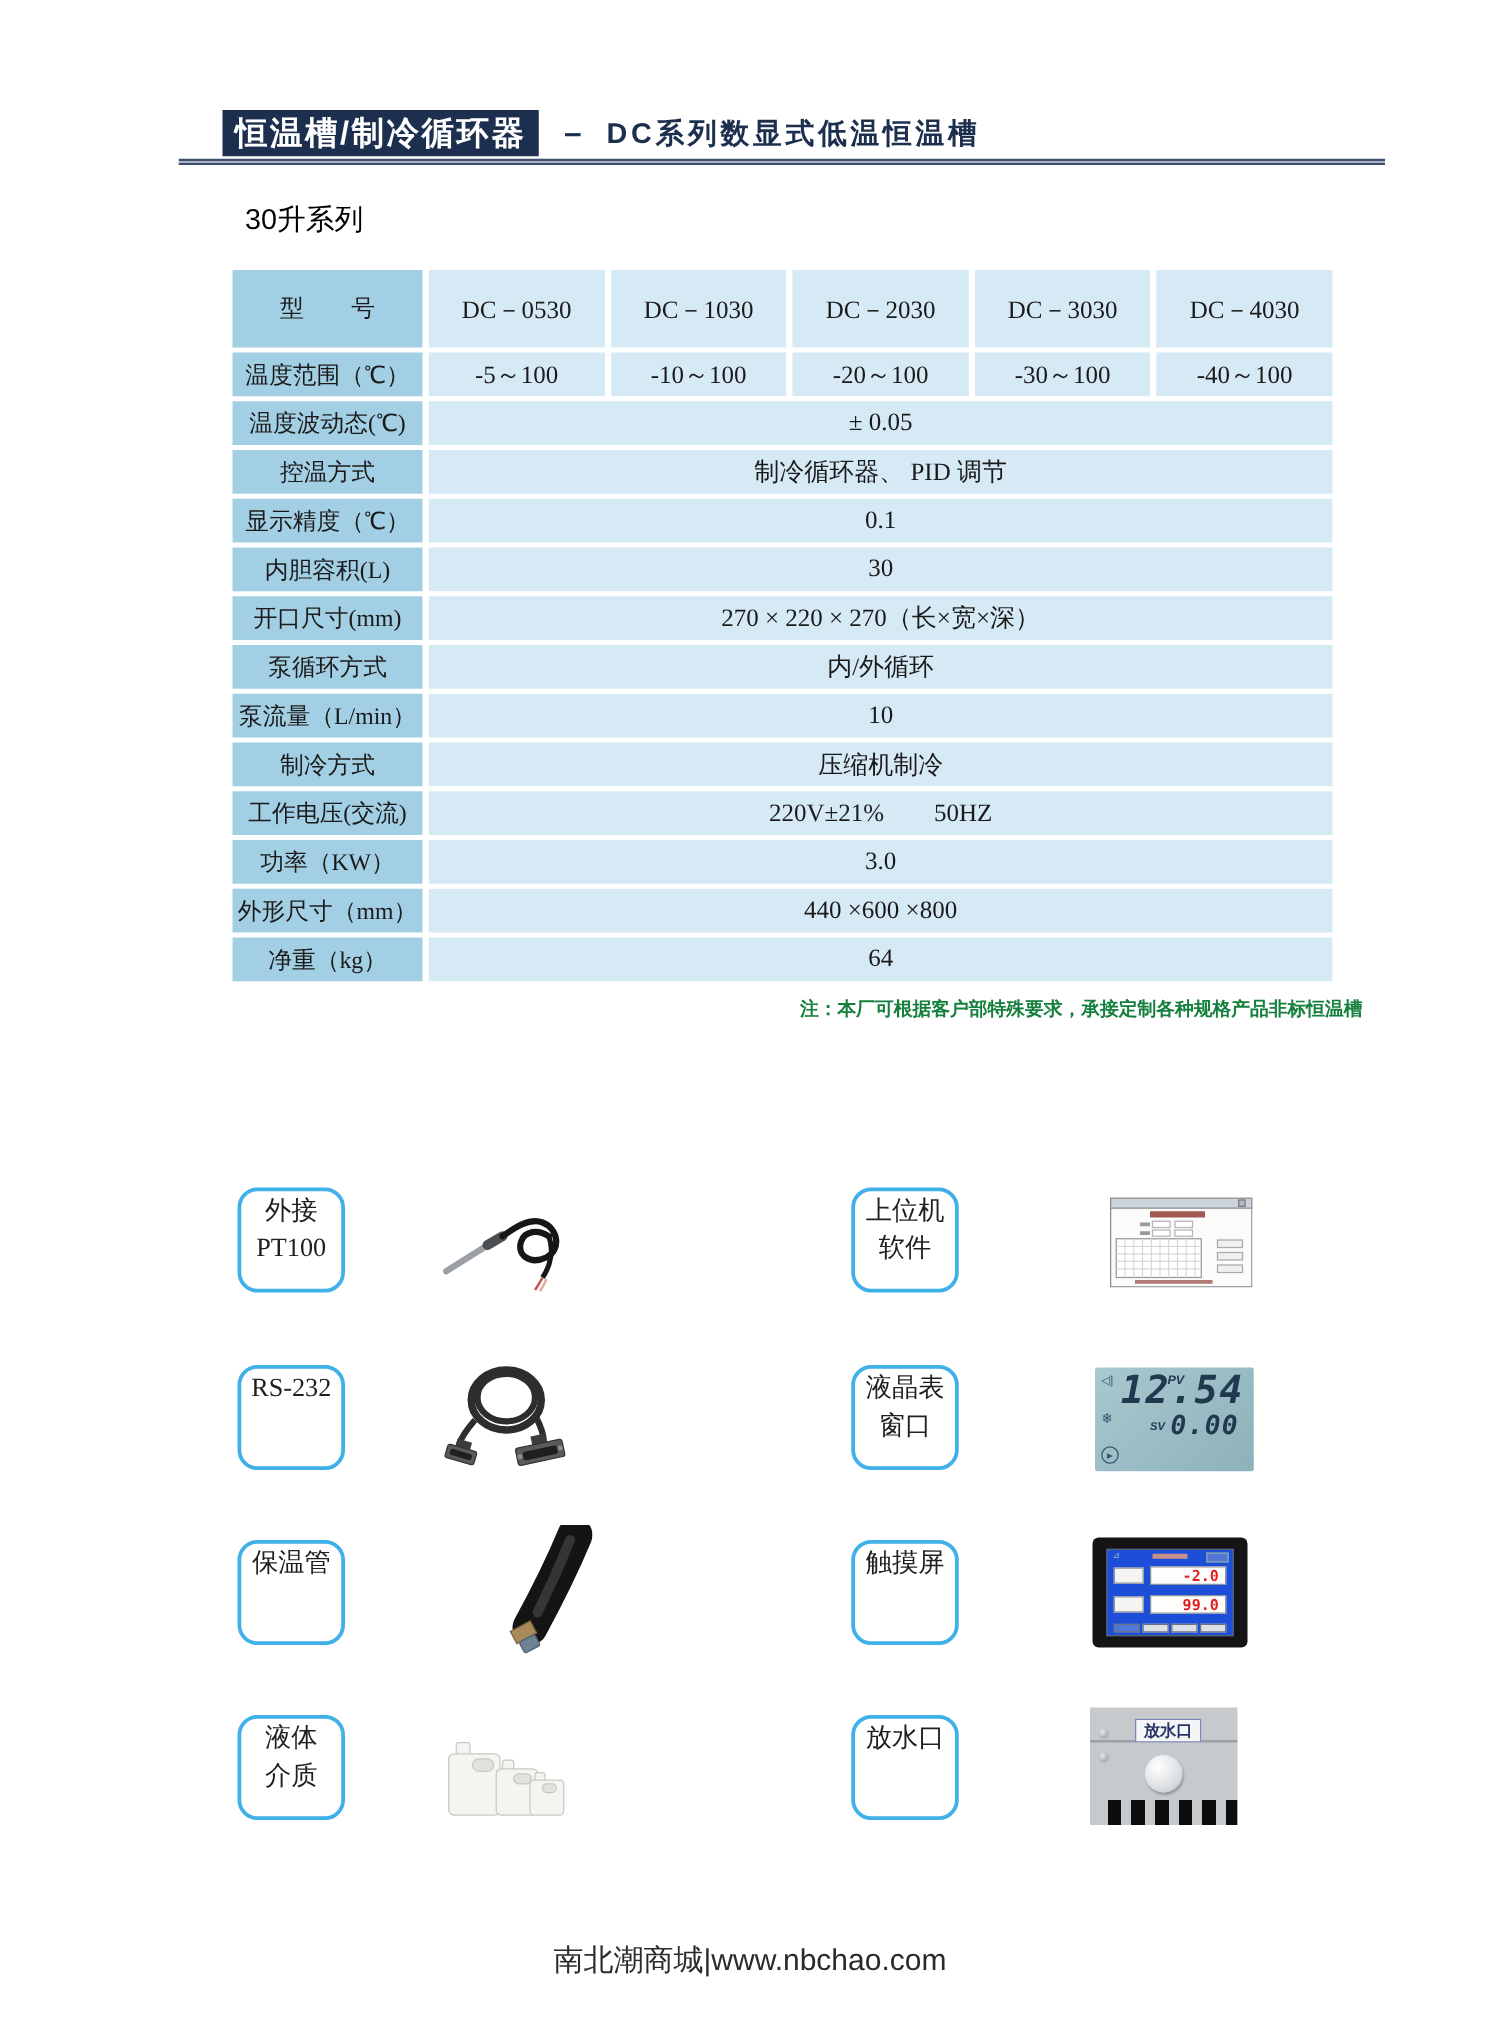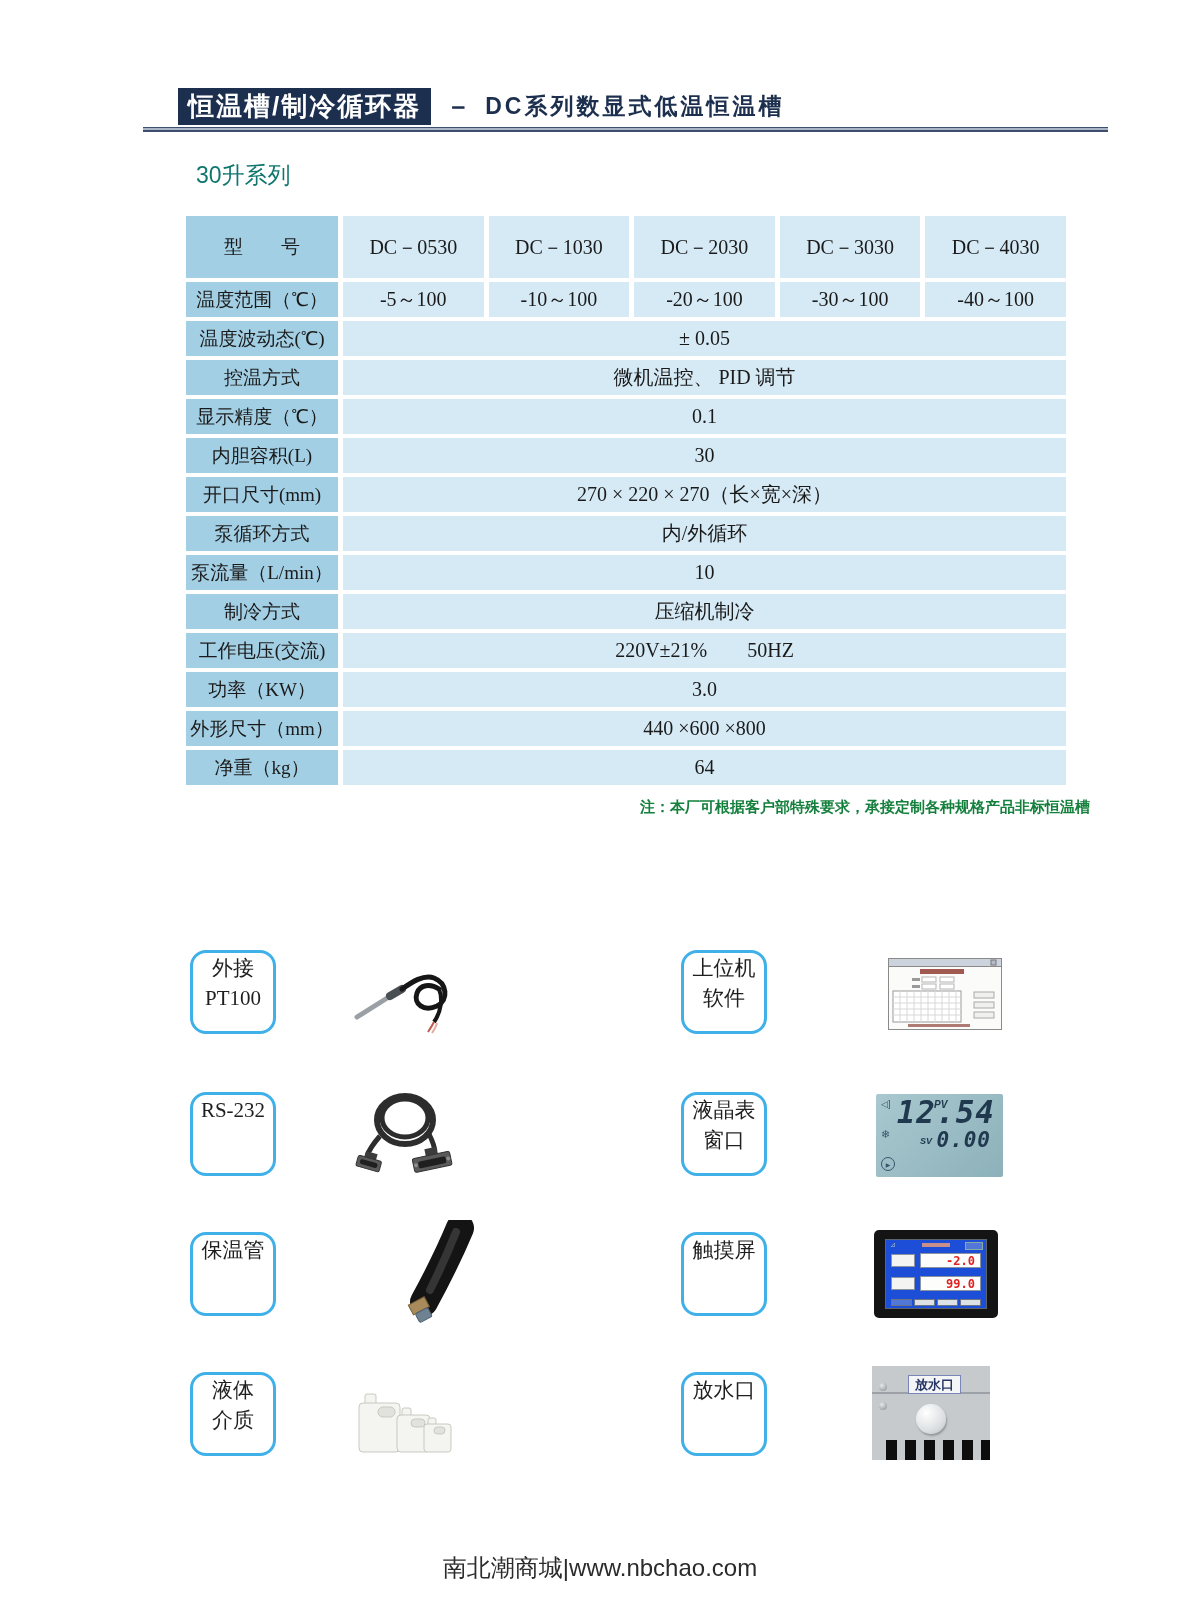--- a/index.html
+++ b/index.html
@@ -14,21 +14,21 @@
   .badge{
     background:#1c2f4e;color:#ffffff;font-weight:bold;font-size:26px;
     padding:4px 10px;letter-spacing:2px;line-height:1.1;
   }
   .hdr-dash{color:#1c2f4e;font-weight:bold;font-size:26px;}
   .hdr-sub{color:#1c2f4e;font-weight:bold;font-size:23px;letter-spacing:3px;}
   .header-rule{
     position:absolute;left:143px;top:127px;width:965px;height:5px;
     background:linear-gradient(to bottom,#3d4f6c 0 1.5px,#aab4c6 1.5px 3.5px,#3d4f6c 3.5px 5px);
   }
-  .section-title{position:absolute;left:196px;top:160px;font-size:23px;color:#0f766e;}
+  .section-title{position:absolute;left:196px;top:160px;font-size:23px;color:#000000;}
 
   
   .spec-table{position:absolute;left:186px;top:216px;width:880px;font-family:"Liberation Serif",serif;}
   .trow{display:flex;gap:5px;margin-bottom:4px;height:35px;}
   .trow.hd{height:62px;border-radius:25px;}
   .tl{
     width:152px;flex:0 0 152px;background:#a3cfe4;color:#1a1a1a;
     display:flex;align-items:center;justify-content:center;font-size:19px;
     text-align:center;box-sizing:border-box;padding:0 2px;
   }
@@ -137,21 +137,21 @@
       <div class="tc">-20～100</div>
       <div class="tc">-30～100</div>
       <div class="tc">-40～100</div>
     </div>
     <div class="trow">
       <div class="tl">温度波动态(℃)</div>
       <div class="tv">± 0.05</div>
     </div>
     <div class="trow">
       <div class="tl">控温方式</div>
-      <div class="tv">微机温控、 PID 调节</div>
+      <div class="tv">制冷循环器、 PID 调节</div>
     </div>
     <div class="trow">
       <div class="tl">显示精度（℃）</div>
       <div class="tv">0.1</div>
     </div>
     <div class="trow">
       <div class="tl">内胆容积(L)</div>
       <div class="tv">30</div>
     </div>
     <div class="trow">

